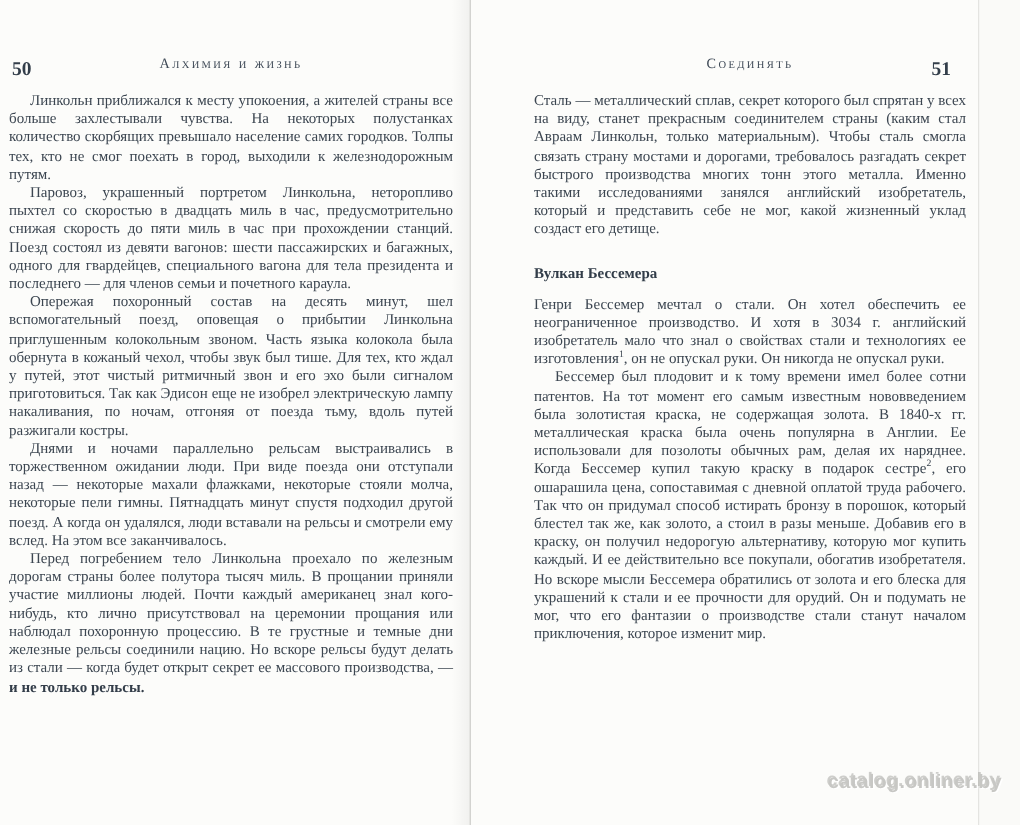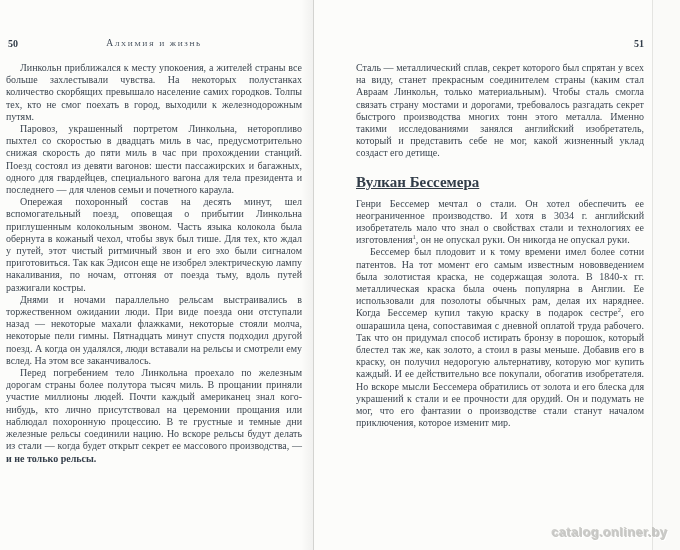--- a/index.html
+++ b/index.html
@@ -24,40 +24,40 @@
   .col { position:absolute; top:0; height:550px; }
   .left-col  { left:6px;  width:296px; }
   .right-col { left:42px; width:288px; }
 
   .page-header { position:absolute; top:38px; left:0; right:0; height:14px; }
   .running-head {
     display:block; text-align:center;
     font-variant:small-caps; letter-spacing:1.6px;
     font-size:9.5px; color:#3e4956;
   }
-  .page-num { position:absolute; top:0; font-weight:bold; font-size:10px; color:#333e4a; }
+  .page-num { position:absolute; top:0; font-weight:bold; font-size:13px; color:#333e4a; }
   .page-num.pn-left  { left:2px; }
-  .page-num.pn-right { right:0; }
+  .page-num.pn-right { right:10px; }
 
   .page-body {
     position:absolute; top:62px; left:0; right:0;
     font-size:10px; line-height:12.2px;
   }
   .page-body p { margin:0; text-align:justify; }
   .page-body p.indent { text-indent:14px; }
   .page-body sup { font-size:6.5px; line-height:0; vertical-align:super; }
   .page-body b { color:#333d49; }
 
   .section-heading {
-    font-weight:bold; font-size:15px; color:#323d49;
-    margin:16px 0 9px 0; line-height:13px;text-decoration:underline;
+    font-weight:bold; font-size:10px; color:#323d49;
+    margin:16px 0 9px 0; line-height:13px;
   }
 
   .watermark {
-    position:absolute; right:12px; bottom:10px;
+    position:absolute; right:12px; bottom:22px;
     font-family:"Liberation Sans", sans-serif;
     font-weight:bold; font-size:13px; letter-spacing:0.3px;
     color:#c7c7c4;
     text-shadow:-1px -1px 0 rgba(150,150,147,0.45), 1px 1px 0 #ffffff;
   }
 </style>
 </head>
 <body>
 
 <div class="screenshot">
@@ -78,20 +78,21 @@
     </div>
   </div>
 
   <div class="gutter-shade-l"></div>
   <div class="gutter-line"></div>
   <div class="gutter-shade-r"></div>
 
   <div class="page right-page">
     <div class="col right-col">
       <div class="page-header">
+        <span class="running-head">Соединять</span>
         <span class="page-num pn-right">51</span>
       </div>
       <div class="page-body" id="right-body">
           <p class=""><span>Сталь — металлический сплав, секрет которого был спрятан у всех на виду, станет прекрасным соединителем страны (каким стал Авраам Линкольн, только материальным). Чтобы сталь смогла связать страну мостами и дорогами, требовалось разгадать секрет быстрого производства многих тонн этого металла. Именно такими исследованиями занялся английский изобретатель, который и представить себе не мог, какой жизненный уклад создаст его детище.</span></p>
           <div class="section-heading">Вулкан Бессемера</div>
           <p class=""><span>Генри Бессемер мечтал о стали. Он хотел обеспечить ее неограниченное производство. И хотя в 3034 г. английский изобретатель мало что знал о свойствах стали и технологиях ее изготовления</span><sup>1</sup><span>, он не опускал руки. Он никогда не опускал руки.</span></p>
           <p class="indent"><span>Бессемер был плодовит и к тому времени имел более сотни патентов. На тот момент его самым известным нововведением была золотистая краска, не содержащая золота. В 1840-х гг. металлическая краска была очень популярна в Англии. Ее использовали для позолоты обычных рам, делая их наряднее. Когда Бессемер купил такую краску в подарок сестре</span><sup>2</sup><span>, его ошарашила цена, сопоставимая с дневной оплатой труда рабочего. Так что он придумал способ истирать бронзу в порошок, который блестел так же, как золото, а стоил в разы меньше. Добавив его в краску, он получил недорогую альтернативу, которую мог купить каждый. И ее действительно все покупали, обогатив изобретателя. Но вскоре мысли Бессемера обратились от золота и его блеска для украшений к стали и ее прочности для орудий. Он и подумать не мог, что его фантазии о производстве стали станут началом приключения, которое изменит мир.</span></p>
         </div>
     </div>
   </div>

